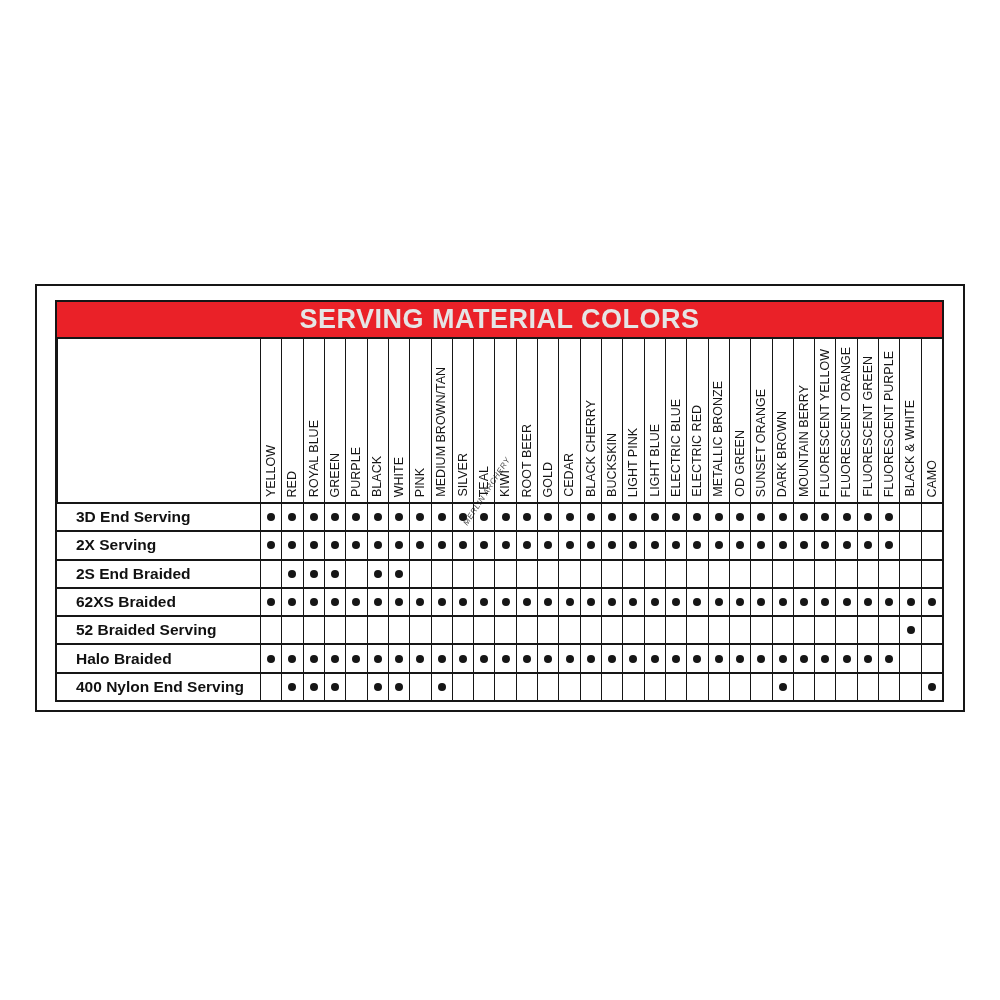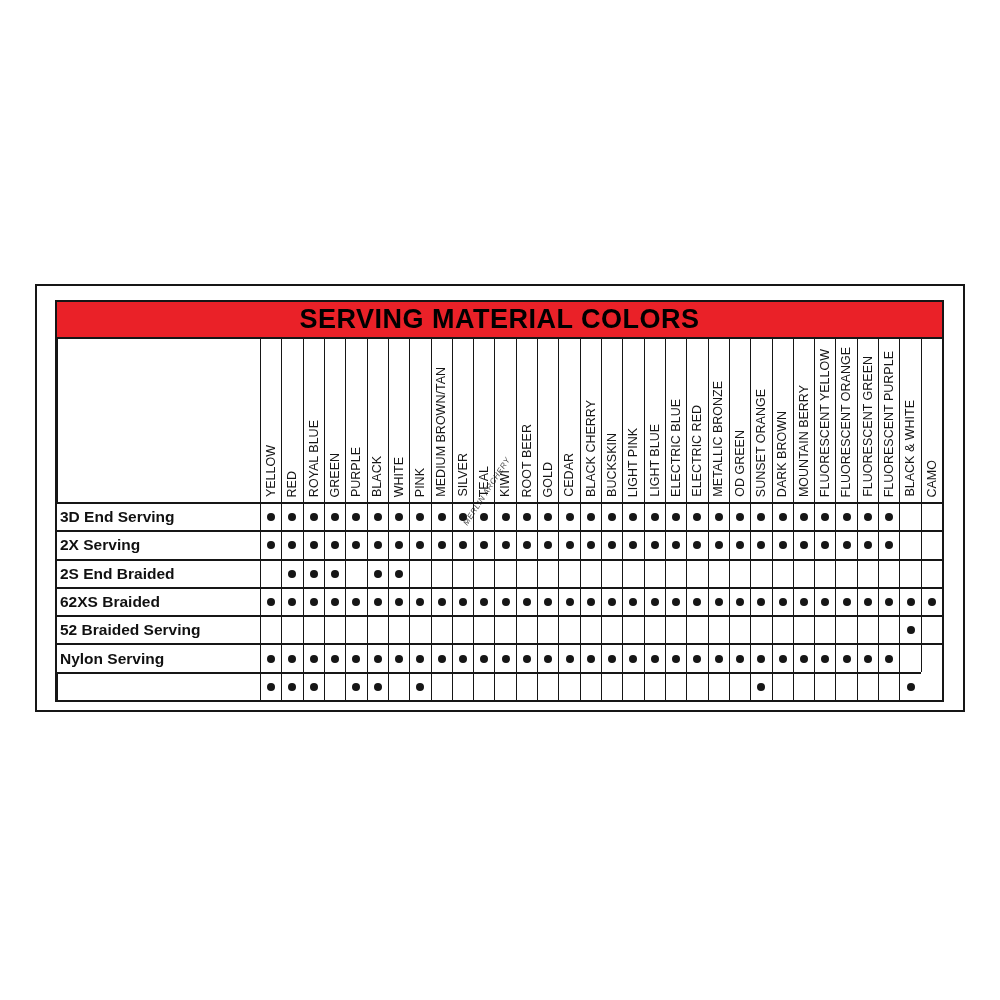--- a/index.html
+++ b/index.html
@@ -19,39 +19,39 @@
     grid-template-rows: 163px repeat(7, 28.3px);
     border: 2px solid #161616; border-top: none; background: #ffffff; }
 
   .corner { border: none; }
   .hcell { display: flex; align-items: flex-end; justify-content: center;
     border-left: 1.5px solid #161616; overflow: hidden; }
   .hcell span { writing-mode: vertical-rl; transform: rotate(180deg);
     font-size: 12.5px; line-height: 1; white-space: nowrap; color: #161616; padding: 5px 0; }
 
   .rlabel { border-top: 2px solid #161616; display: flex; align-items: center;
-    padding-left: 3px; font-weight: bold; font-size: 15.5px; color: #111;
+    padding-left: 19px; font-weight: bold; font-size: 15.5px; color: #111;
     white-space: nowrap; overflow: hidden; }
   .cell { border-top: 2px solid #161616; border-left: 1.5px solid #161616;
     display: flex; align-items: center; justify-content: center; }
   .dot { width: 8px; height: 8px; border-radius: 50%; background: #161616; }
 
   .watermark { position: absolute; left: 432px; top: 232px;
     transform: rotate(-57deg); transform-origin: left bottom;
     font-size: 8px; font-style: italic; color: rgba(35,35,35,0.85);
     letter-spacing: 0.6px; white-space: nowrap; pointer-events: none; }
 </style>
 </head>
 <body>
 
 <div class="page">
   <div class="panel">
 
     <div class="banner" id="banner" style="background: rgb(234, 33, 40);">
-      <span style="color: #000000;">SERVING MATERIAL COLORS</span>
+      <span style="color: #e5e5e5;">SERVING MATERIAL COLORS</span>
     </div>
 
     <div class="matrix" id="matrix">
         <div class="hcell corner"></div>
         <div class="hcell">
           <span>YELLOW</span>
         </div>
         <div class="hcell">
           <span>RED</span>
         </div>
@@ -499,113 +499,114 @@
         <div class="cell"></div>
         <div class="cell"></div>
         <div class="cell"></div>
         <div class="cell"></div>
         <div class="cell"></div>
         <div class="cell"></div>
         <div class="cell">
           <div class="dot"></div>
         </div>
         <div class="cell"></div>
-        <div class="rlabel">Nylon Serving</div>
-        <div class="cell">
-          <div class="dot"></div>
-        </div>
-        <div class="cell">
-          <div class="dot"></div>
-        </div>
-        <div class="cell">
-          <div class="dot"></div>
-        </div>
-        <div class="cell">
-          <div class="dot"></div>
-        </div>
-        <div class="cell">
-          <div class="dot"></div>
-        </div>
-        <div class="cell">
-          <div class="dot"></div>
-        </div>
-        <div class="cell">
-          <div class="dot"></div>
-        </div>
-        <div class="cell">
-          <div class="dot"></div>
-        </div>
-        <div class="cell">
-          <div class="dot"></div>
-        </div>
-        <div class="cell">
-          <div class="dot"></div>
-        </div>
-        <div class="cell">
-          <div class="dot"></div>
-        </div>
-        <div class="cell">
-          <div class="dot"></div>
-        </div>
-        <div class="cell">
-          <div class="dot"></div>
-        </div>
-        <div class="cell">
-          <div class="dot"></div>
-        </div>
-        <div class="cell">
-          <div class="dot"></div>
-        </div>
-        <div class="cell">
-          <div class="dot"></div>
-        </div>
-        <div class="cell">
-          <div class="dot"></div>
-        </div>
-        <div class="cell">
-          <div class="dot"></div>
-        </div>
-        <div class="cell">
-          <div class="dot"></div>
-        </div>
-        <div class="cell">
-          <div class="dot"></div>
-        </div>
-        <div class="cell">
-          <div class="dot"></div>
-        </div>
-        <div class="cell">
-          <div class="dot"></div>
-        </div>
-        <div class="cell">
-          <div class="dot"></div>
-        </div>
-        <div class="cell">
-          <div class="dot"></div>
-        </div>
-        <div class="cell">
-          <div class="dot"></div>
-        </div>
-        <div class="cell">
-          <div class="dot"></div>
-        </div>
-        <div class="cell">
-          <div class="dot"></div>
-        </div>
-        <div class="cell">
-          <div class="dot"></div>
-        </div>
-        <div class="cell">
-          <div class="dot"></div>
-        </div>
-        <div class="cell">
-          <div class="dot"></div>
-        </div>
-        <div class="cell"></div>
-        <div class="cell"></div>
+        <div class="rlabel">Halo Braided</div>
+        <div class="cell">
+          <div class="dot"></div>
+        </div>
+        <div class="cell">
+          <div class="dot"></div>
+        </div>
+        <div class="cell">
+          <div class="dot"></div>
+        </div>
+        <div class="cell">
+          <div class="dot"></div>
+        </div>
+        <div class="cell">
+          <div class="dot"></div>
+        </div>
+        <div class="cell">
+          <div class="dot"></div>
+        </div>
+        <div class="cell">
+          <div class="dot"></div>
+        </div>
+        <div class="cell">
+          <div class="dot"></div>
+        </div>
+        <div class="cell">
+          <div class="dot"></div>
+        </div>
+        <div class="cell">
+          <div class="dot"></div>
+        </div>
+        <div class="cell">
+          <div class="dot"></div>
+        </div>
+        <div class="cell">
+          <div class="dot"></div>
+        </div>
+        <div class="cell">
+          <div class="dot"></div>
+        </div>
+        <div class="cell">
+          <div class="dot"></div>
+        </div>
+        <div class="cell">
+          <div class="dot"></div>
+        </div>
+        <div class="cell">
+          <div class="dot"></div>
+        </div>
+        <div class="cell">
+          <div class="dot"></div>
+        </div>
+        <div class="cell">
+          <div class="dot"></div>
+        </div>
+        <div class="cell">
+          <div class="dot"></div>
+        </div>
+        <div class="cell">
+          <div class="dot"></div>
+        </div>
+        <div class="cell">
+          <div class="dot"></div>
+        </div>
+        <div class="cell">
+          <div class="dot"></div>
+        </div>
+        <div class="cell">
+          <div class="dot"></div>
+        </div>
+        <div class="cell">
+          <div class="dot"></div>
+        </div>
+        <div class="cell">
+          <div class="dot"></div>
+        </div>
+        <div class="cell">
+          <div class="dot"></div>
+        </div>
+        <div class="cell">
+          <div class="dot"></div>
+        </div>
+        <div class="cell">
+          <div class="dot"></div>
+        </div>
+        <div class="cell">
+          <div class="dot"></div>
+        </div>
+        <div class="cell">
+          <div class="dot"></div>
+        </div>
+        <div class="cell"></div>
+        <div class="cell"></div>
+        <div class="rlabel">400 Nylon End Serving</div>
         <div class="cell"></div>
         <div class="cell">
           <div class="dot"></div>
         </div>
         <div class="cell">
           <div class="dot"></div>
         </div>
         <div class="cell">
           <div class="dot"></div>
         </div>

